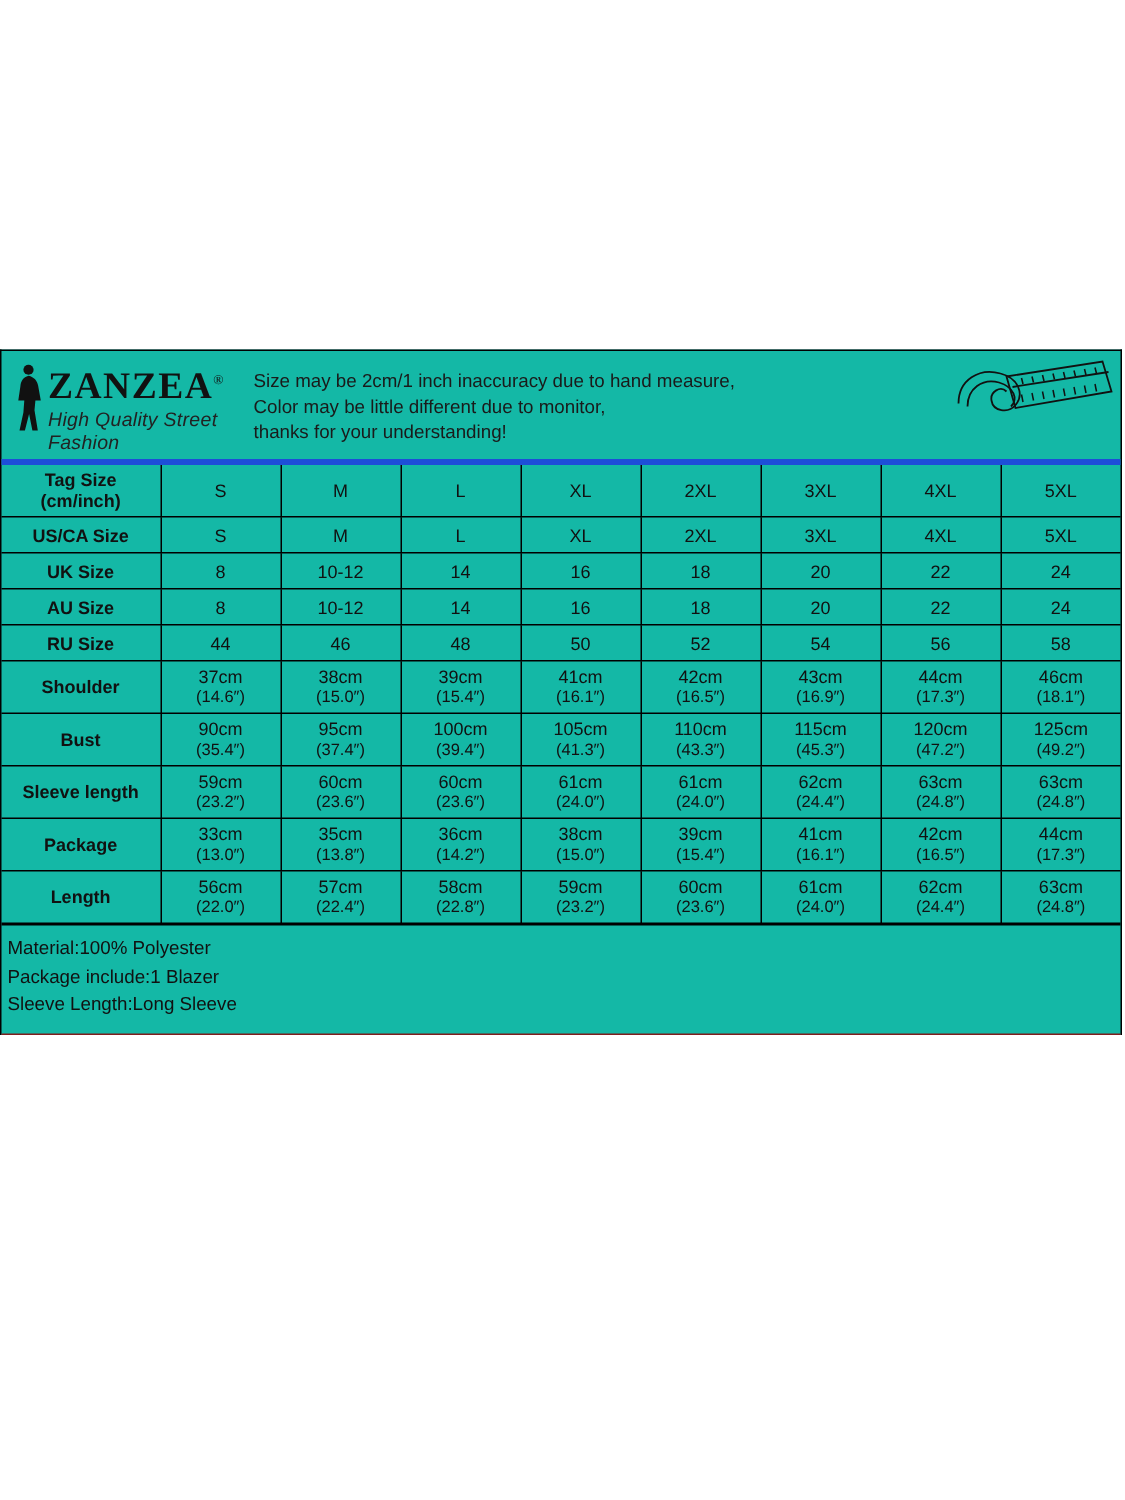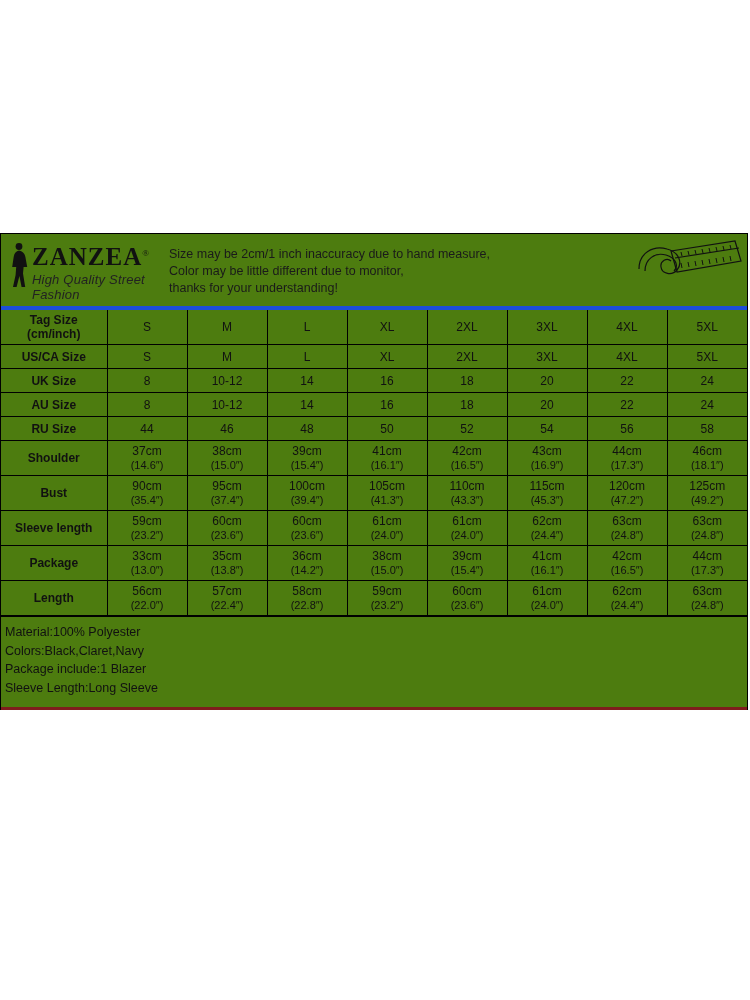--- a/index.html
+++ b/index.html
@@ -12,21 +12,21 @@
   }
   #chart-wrap {
     position: absolute;
     left: 0;
     top: 233px;
     width: 750px;
   }
   .panel {
     border: 1px solid #000;
     border-bottom: none;
-    background: #4d7c0f;
+    background: #14b8a6;
     width: 748px;
     box-sizing: border-box;
   }
   
   .header {
     display: flex;
     align-items: center;
     padding: 6px 4px 4px 4px;
     height: 72px;
     box-sizing: border-box;
@@ -110,21 +110,21 @@
   
   .footer {
     border-top: 1px solid #000;
     padding: 6px 4px 10px 4px;
   }
   .footer div {
     font-size: 12.5px;
     line-height: 18.5px;
     color: #111;
   }
-  .outer-bottom { border-bottom: 3px solid #7f1d1d; }
+  .outer-bottom { border-bottom: 1px solid #7f1d1d; }
 </style>
 </head>
 <body>
 
 <div id="chart-wrap">
 
   <div class="panel">
 
     <div class="header">
 
@@ -492,19 +492,18 @@
           <td class="meas">
               <span class="val-main">63cm</span>
               <span class="val-sub">(24.8″)</span>
             </td>
         </tr>
       </tbody>
     </table>
 
     <div class="footer outer-bottom">
       <div>Material:100% Polyester</div>
-      <div>Colors:Black,Claret,Navy</div>
       <div>Package include:1 Blazer</div>
       <div>Sleeve Length:Long Sleeve</div>
     </div>
 
   </div>
 </div>
 
 </body></html>

